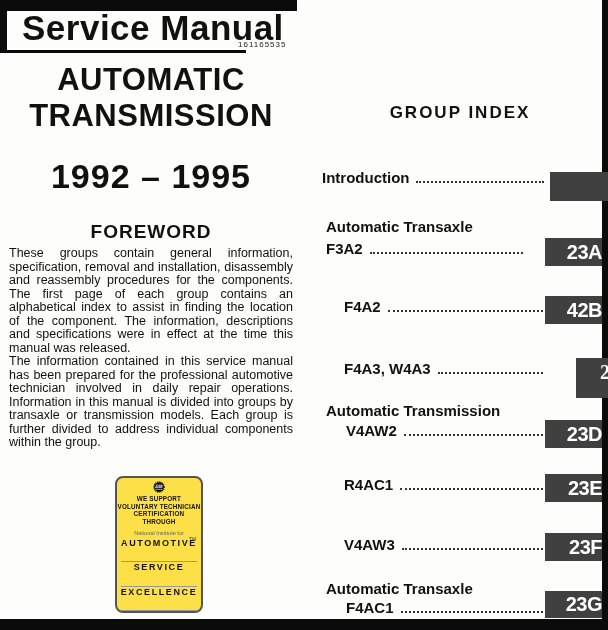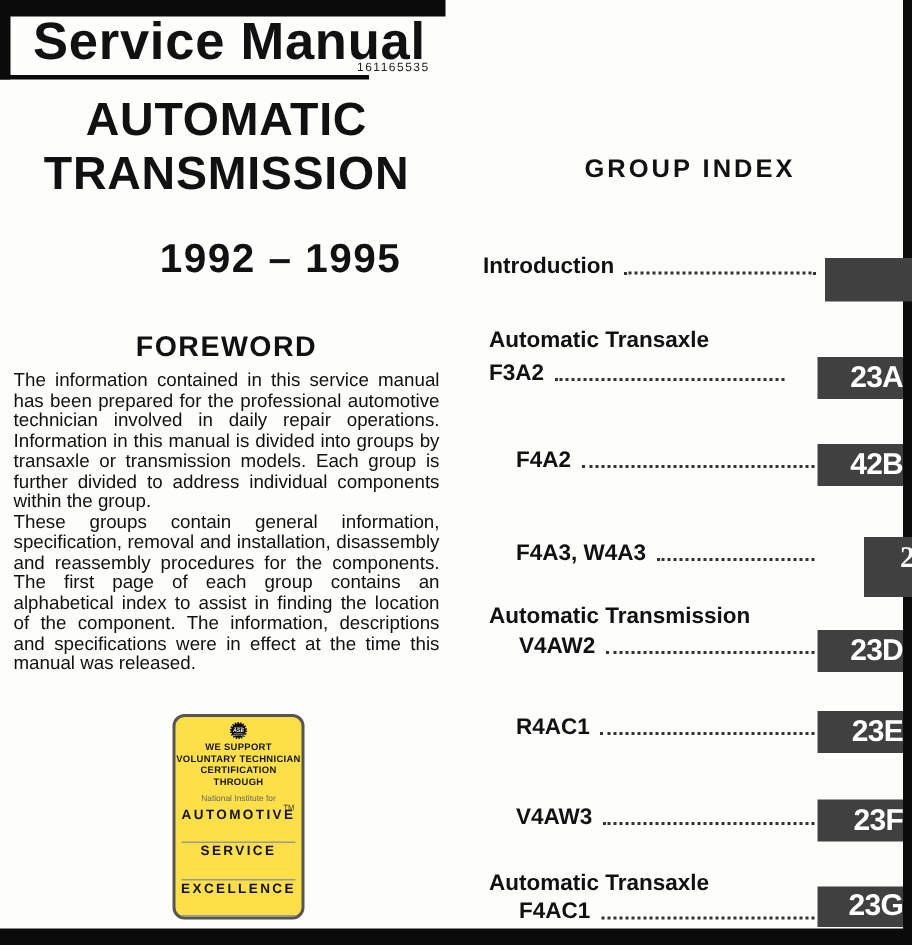--- a/index.html
+++ b/index.html
@@ -20,21 +20,21 @@
   .bar-bottom { position:absolute; left:0; top:619px; width:608px; height:11px; background:#0b0b0b; }
 
   
   .masthead-title { position:absolute; left:22px; top:8px; font-size:35px; font-weight:bold; letter-spacing:0.5px; white-space:nowrap; }
   .part-number { position:absolute; left:238px; top:40px; font-size:8px; letter-spacing:1px; color:#222; }
 
   
   .cover-title { position:absolute; left:0; top:62px; width:302px; text-align:center;
                  font-size:31px; font-weight:bold; line-height:36px; letter-spacing:0.5px; }
   .cover-years { position:absolute; left:0; top:157px; width:302px; text-align:center;
-                 font-size:27px; font-weight:bold; letter-spacing:1px;padding-left:36px; }
+                 font-size:34px; font-weight:bold; letter-spacing:1px; }
   .foreword-heading { position:absolute; left:0; top:221px; width:302px; text-align:center;
                  font-size:19px; font-weight:bold; letter-spacing:1px; }
   .foreword-body { position:absolute; left:9px; top:247px; width:284px;
                  font-size:12.5px; line-height:13.5px; text-align:justify; }
   .foreword-body p { margin:0; }
 
   
   .ase-badge { position:absolute; left:115px; top:476px; width:88px; height:137px;
                border:2px solid #555; border-radius:8px; background:#fde047;
                display:flex; flex-direction:column; align-items:center; box-sizing:border-box; }
@@ -69,22 +69,22 @@
   <div class="masthead-title">Service Manual</div>
   <div class="part-number">161165535</div>
 
   <div class="cover-title">
     <div>AUTOMATIC</div>
     <div>TRANSMISSION</div>
   </div>
   <div class="cover-years">1992 – 1995</div>
   <div class="foreword-heading">FOREWORD</div>
   <div class="foreword-body">
+    <p>These groups contain general information, specification, removal and installation, disassembly and reassembly procedures for the components. The first page of each group contains an alphabetical index to assist in finding the location of the component. The information, descriptions and specifications were in effect at the time this manual was released.</p>
     <p>The information contained in this service manual has been prepared for the professional automotive technician involved in daily repair operations. Information in this manual is divided into groups by transaxle or transmission models. Each group is further divided to address individual components within the group.</p>
-    <p>These groups contain general information, specification, removal and installation, disassembly and reassembly procedures for the components. The first page of each group contains an alphabetical index to assist in finding the location of the component. The information, descriptions and specifications were in effect at the time this manual was released.</p>
   </div>
 
   <div class="ase-badge">
     <svg class="ase-gear" width="58" height="58" viewBox="0 0 60 60">
       <circle cx="30" cy="30" r="25" fill="none" stroke="#0b0b0b" stroke-width="7" stroke-dasharray="4.4 4.33"></circle>
       <circle cx="30" cy="30" r="24" fill="#0b0b0b"></circle>
       <rect x="15" y="18" width="30" height="1.3" fill="#ffffff"></rect>
       <text x="30" y="36" text-anchor="middle" font-family="Liberation Sans, sans-serif" font-size="18" font-weight="bold" font-style="italic" fill="#ffffff">ASE</text>
       <rect x="15" y="39" width="30" height="1.3" fill="#ffffff"></rect>
       <text x="30" y="47" text-anchor="middle" font-family="Liberation Sans, sans-serif" font-size="5.5" font-weight="bold" letter-spacing="1" fill="#ffffff">CERTIFIED</text>

